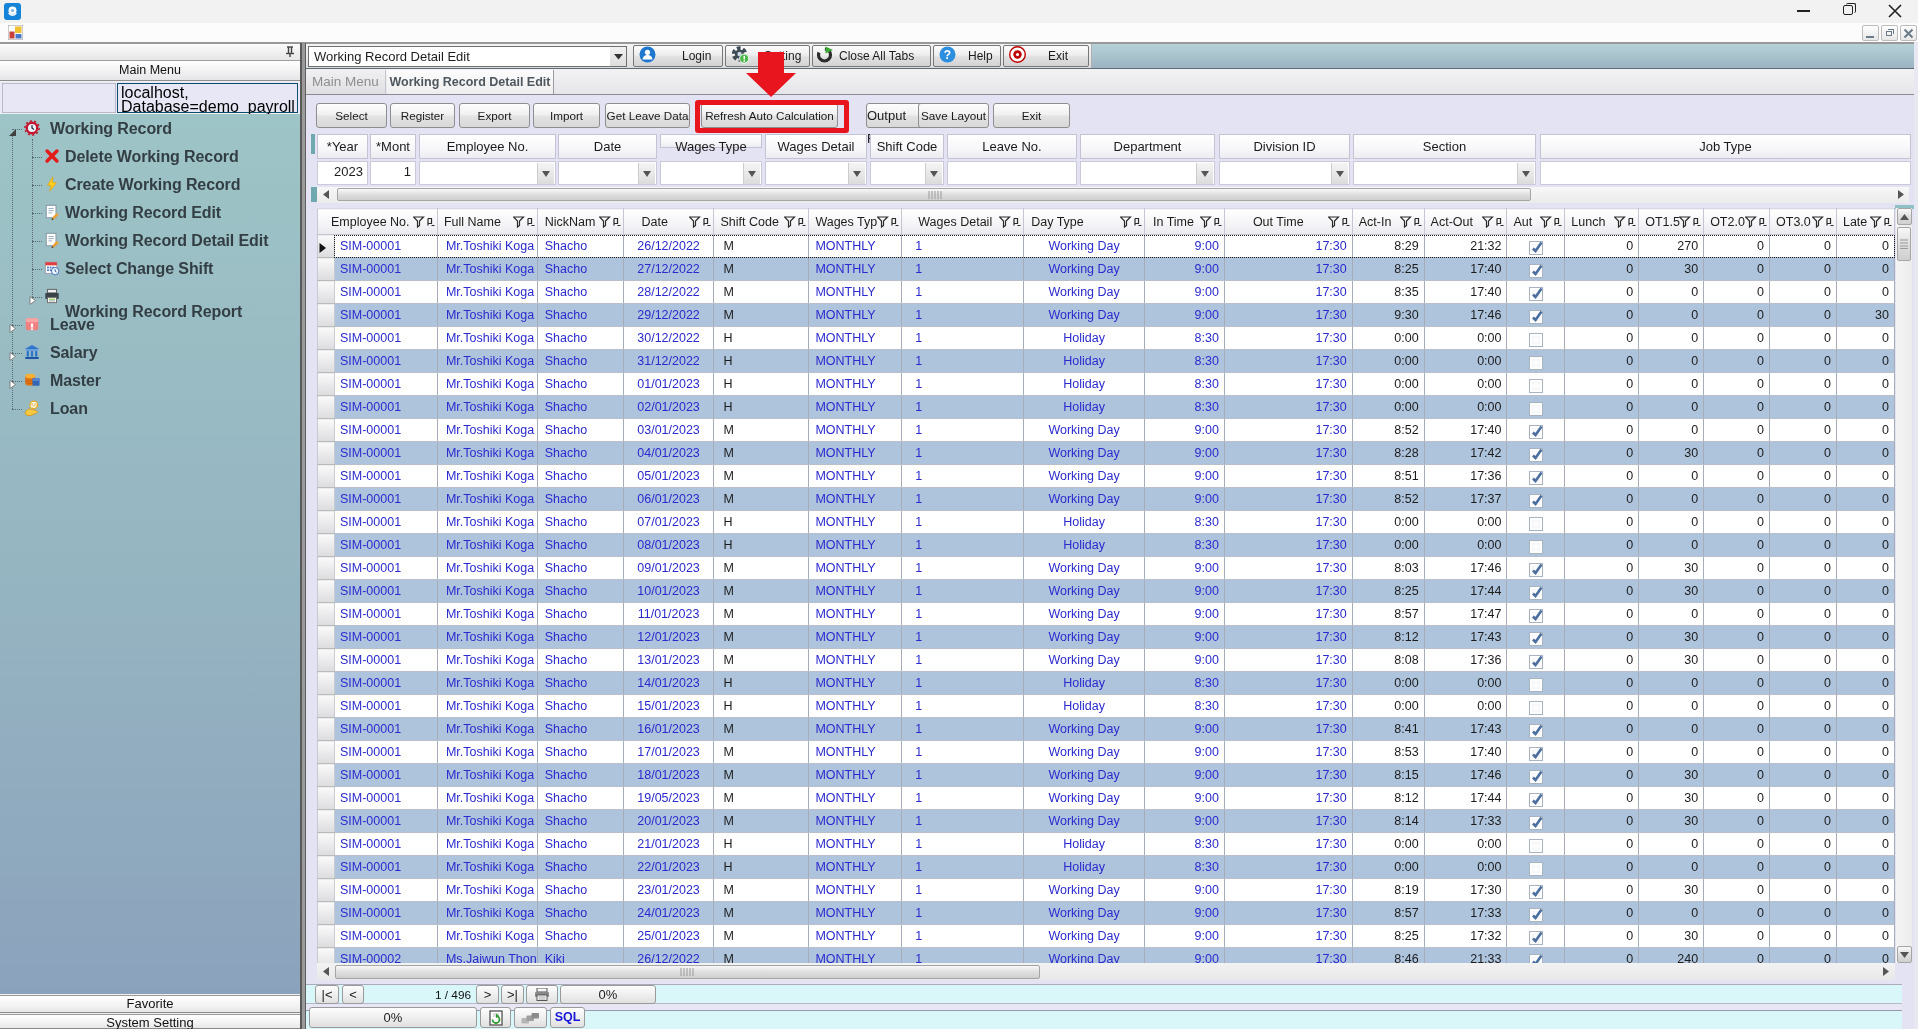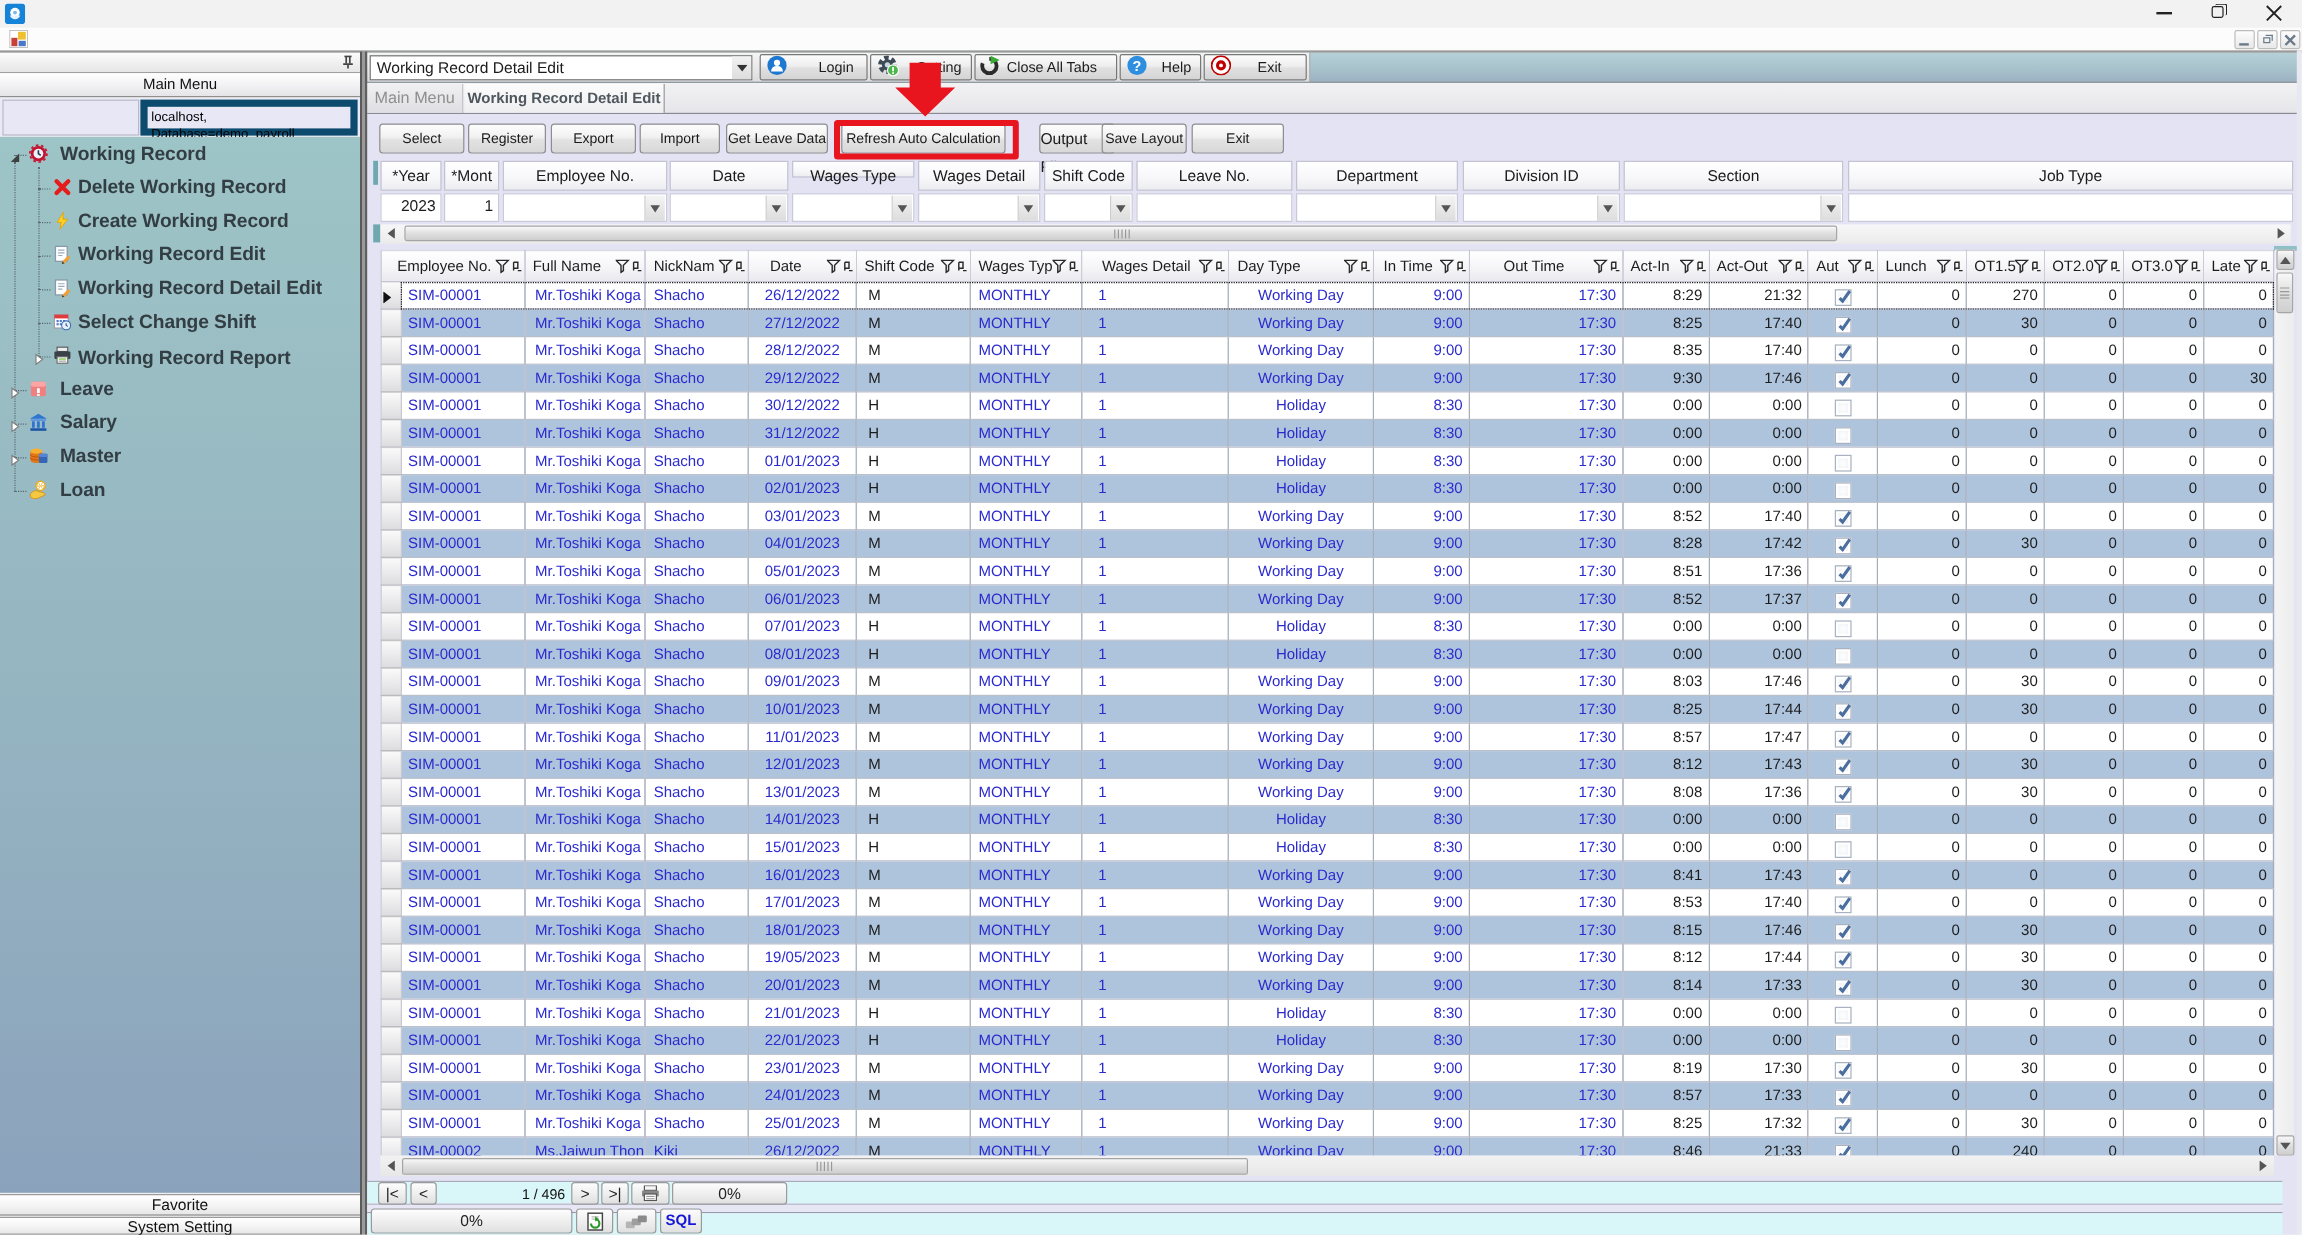--- a/index.html
+++ b/index.html
@@ -123,21 +123,21 @@
       <g stroke="#444" stroke-width="1.4" fill="none">
         <path d="M2 1 L8 1"></path>
         <path d="M3.5 1 L3.5 7 M6.5 1 L6.5 7"></path>
         <path d="M1 7.5 L9 7.5"></path>
         <path d="M5 7.5 L5 11"></path>
       </g>
     </svg>
 <div class="ab" style="left:0;top:61px;width:300px;height:20px;background:linear-gradient(#ffffff,#f0f0f2 60%,#e5e5e9);border-bottom:1px solid #8f8f8f;text-align:center;line-height:19px;font-size:12.5px;color:#111">Main Menu</div>
 <div class="ab" style="left:0;top:82px;width:300px;height:31px;background:#e9e9f8"></div>
 <div class="ab" style="left:2px;top:82.5px;width:114px;height:30px;background:#e7e7f6;border:1px solid #b9b9c9"></div>
-<div class="ab" style="left:117px;top:82.5px;width:181px;height:30px;background:#e7e7f6;border:6px solid #0c4a6e;font-size:11px;line-height:14.5px;padding:2px 0 0 3px;color:#000">localhost,<br>Database=demo_payroll</div>
+<div class="ab" style="left:117px;top:82.5px;width:181px;height:30px;background:#e7e7f6;border:1px solid #0c4a6e;font-size:16px;line-height:14.5px;padding:2px 0 0 3px;color:#000">localhost,<br>Database=demo_payroll</div>
 <div class="ab" style="left:0;top:113.5px;width:300px;height:880px;background:linear-gradient(#9dc4c6,#95b4c1 55%,#8ba2bc)"></div>
 <div class="ab sbar" style="left:0;top:995px;width:300px;height:17.5px">Favorite</div>
 <div class="ab sbar" style="left:0;top:1013.5px;width:300px;height:15.5px">System Setting</div>
 <div class="ab" style="left:11.5px;top:135px;width:1px;height:274px;border-left:1px dotted #5a6a72"></div>
 <div class="ab" style="left:31.5px;top:139px;width:1px;height:158px;border-left:1px dotted #5a6a72"></div>
 <div class="ab" style="left:12px;top:129px;width:10px;height:1px;border-top:1px dotted #5a6a72"></div>
 <div class="ab" style="left:7px;top:124px"><svg width="11" height="11" style="flex:none">
         <path d="M9 2 L9 9 L2 9 Z" fill="#404040"></path>
       </svg></div>
 <div class="ab" style="left:24px;top:120px;display:flex;align-items:center">
@@ -206,21 +206,21 @@
       </svg></div>
 <div class="ab" style="left:44px;top:288px;display:flex;align-items:center">
       <svg width="16" height="16" viewBox="0 0 18 18" style="flex:none">
         <rect x="4" y="1.5" width="10" height="4" fill="#eee" stroke="#555" stroke-width="1"></rect>
         <rect x="1.5" y="5.5" width="15" height="7" rx="1" fill="#3a4248"></rect>
         <rect x="4" y="10.5" width="10" height="6" fill="#fff" stroke="#666" stroke-width="1"></rect>
         <rect x="5.5" y="12" width="7" height="1.2" fill="#7ac143"></rect>
         <rect x="5.5" y="14" width="7" height="1.2" fill="#aaa"></rect>
       </svg>
     </div>
-<div class="ab trow" style="left:65px;top:287px">Working Record Report</div>
+<div class="ab trow" style="left:65px;top:300px">Working Record Report</div>
 <div class="ab" style="left:12px;top:325px;width:10px;height:1px;border-top:1px dotted #5a6a72"></div>
 <div class="ab" style="left:7px;top:320px"><svg width="11" height="11" style="flex:none">
         <path d="M3 1.5 L8.5 5.5 L3 9.5 Z" fill="#fff" stroke="#808080" stroke-width="1"></path>
       </svg></div>
 <div class="ab" style="left:24px;top:316px;display:flex;align-items:center">
       <svg width="16" height="16" viewBox="0 0 18 18" style="flex:none">
         <rect x="2" y="2.5" width="14" height="13.5" rx="2" fill="#f08080"></rect>
         <rect x="2" y="2.5" width="14" height="4.5" rx="2" fill="#fca5a5"></rect>
         <rect x="7.7" y="8.5" width="2.6" height="4.5" fill="#fff"></rect>
         <rect x="7.7" y="14" width="2.6" height="1.6" fill="#fff"></rect>

